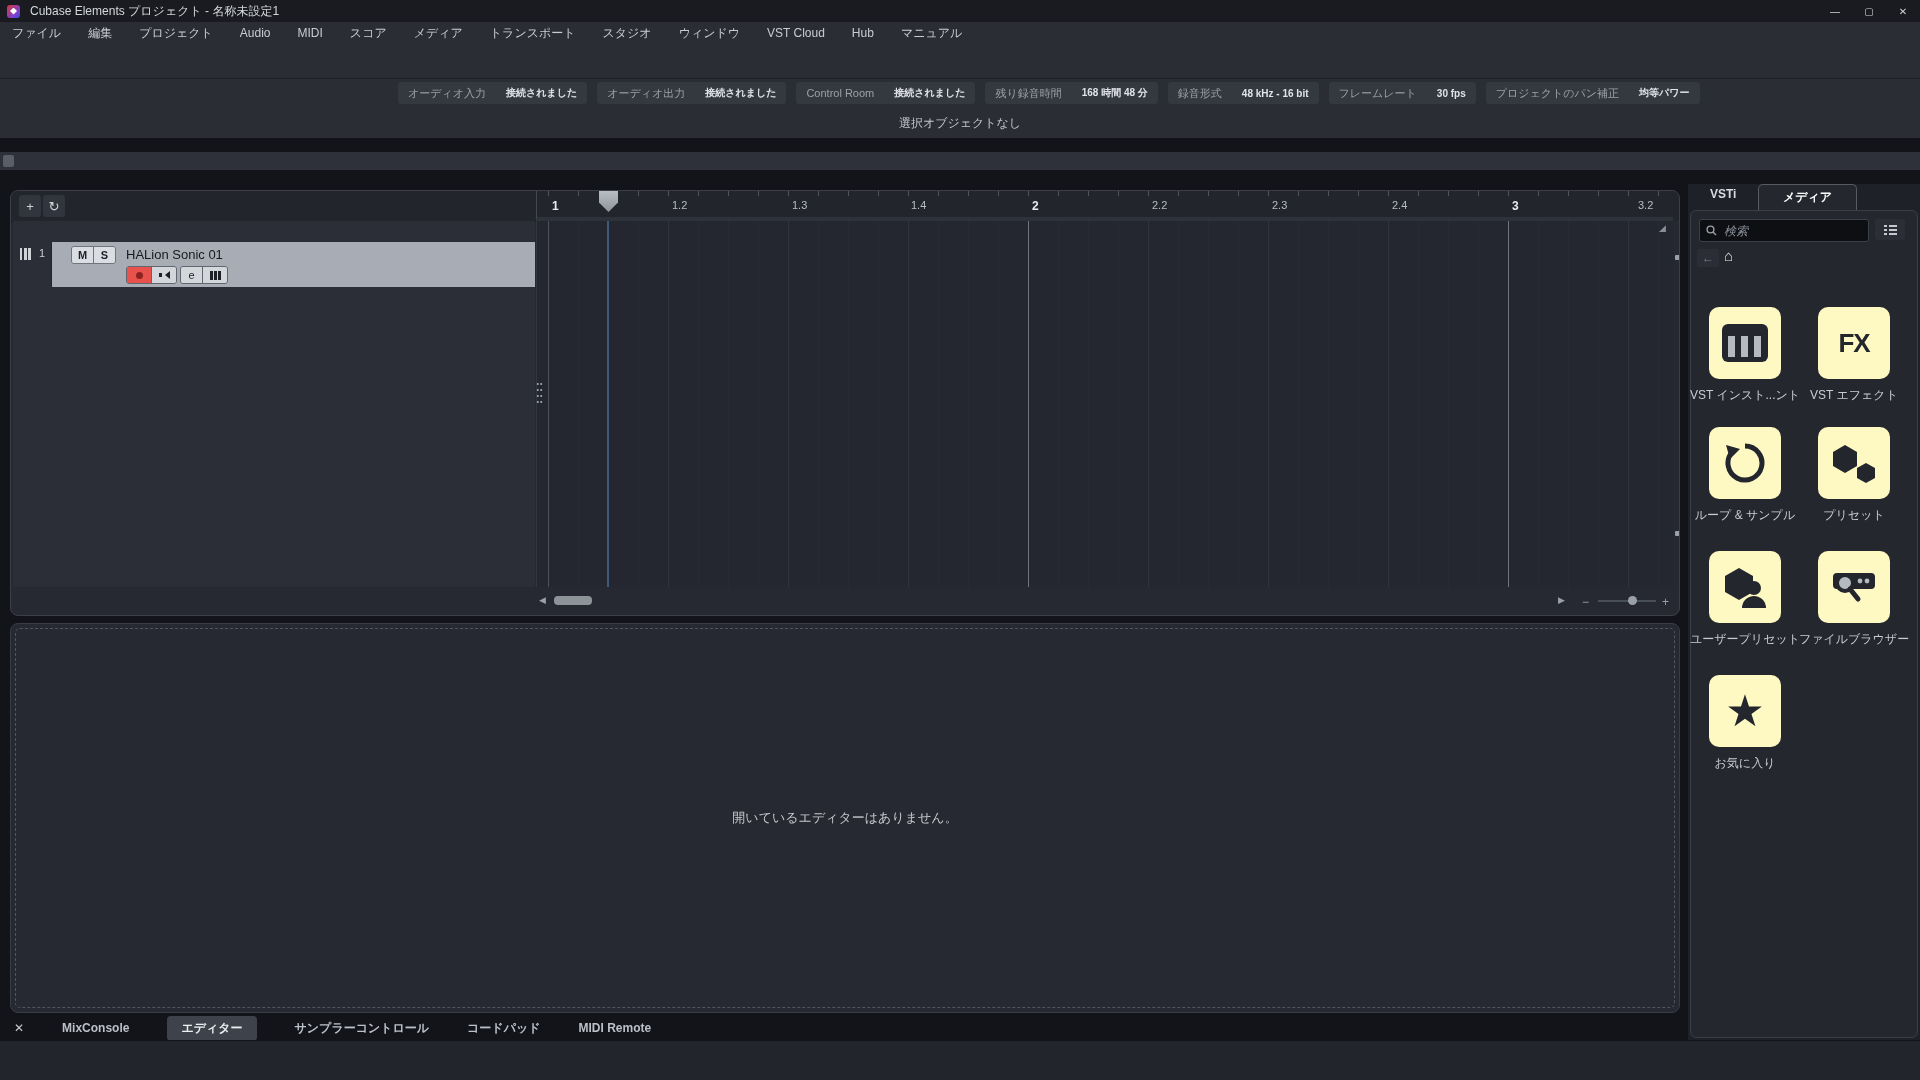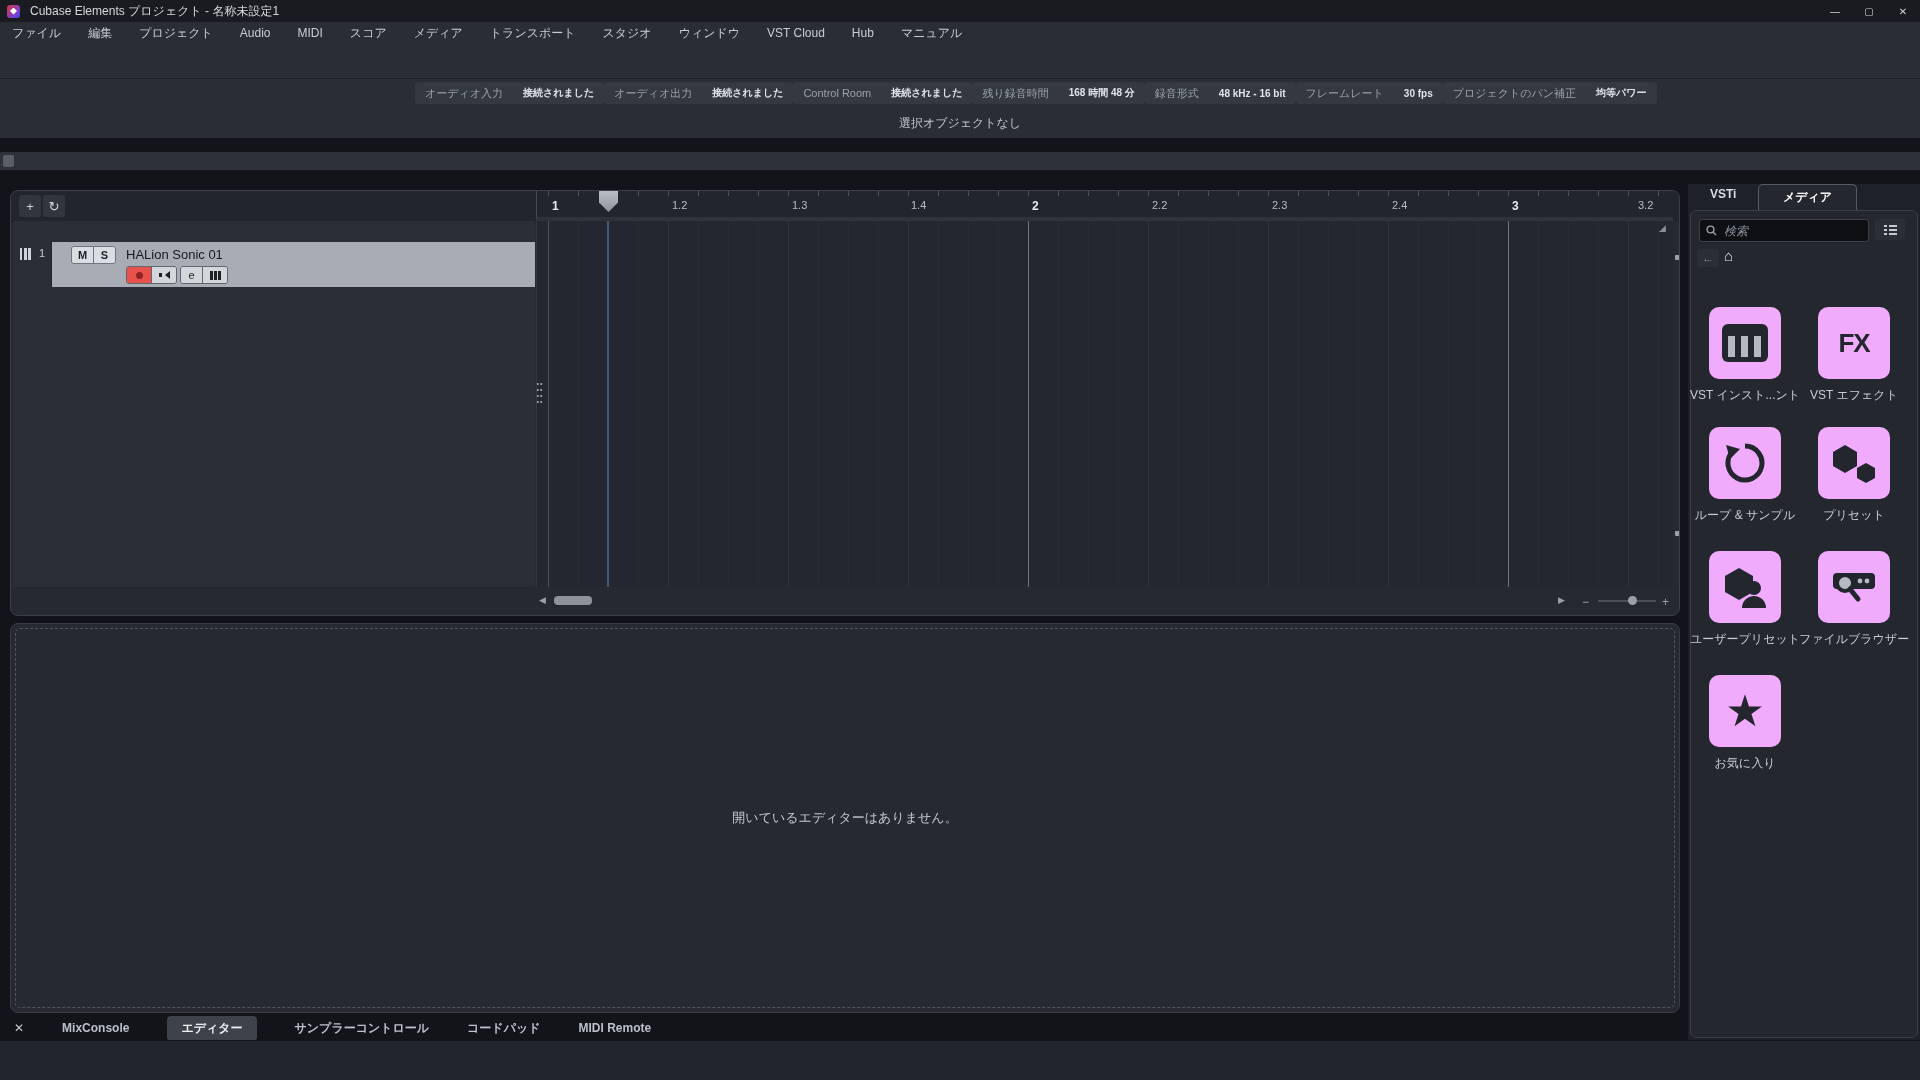--- a/index.html
+++ b/index.html
@@ -35,21 +35,21 @@
   .zbox{width:13px;height:10px;border:1.5px solid currentColor;position:relative;box-sizing:border-box}
   .zbox i{position:absolute;background:currentColor}
   .zl i{left:0;top:0;width:3px;height:100%}
   .zl2 i{left:0;top:0;width:5px;height:100%}
   .zb i{left:0;bottom:0;width:100%;height:3px}
   .zr i{right:0;top:0;width:5px;height:100%}
   
   .infoline{left:0;top:79px;width:1920px;height:29px;background:#2a2d34;border-bottom:1px solid #1d2026}
   .ilabel{font-size:11px;color:#9ba1a9;padding:0 10px;white-space:nowrap}
   .ivalue{font-size:10px;font-weight:bold;color:#e0e3e7;padding:0 10px;white-space:nowrap}
-  .infobar-row{position:absolute;top:3px;left:415px;display:flex;}
+  .infobar-row{position:absolute;top:3px;left:398px;display:flex;gap:10px}
   .iseg2{position:relative;height:22px;background:#34383f;border-radius:3px;display:flex;align-items:center}
   .statusline{left:0;top:108px;width:1920px;height:30px;background:#2a2d34;display:flex;align-items:center;justify-content:center}
   .statustext{font-size:12px;color:#c3c7cd}
   .thinstrip{left:0;top:152px;width:1920px;height:18px;background:#2e3139}
   .thinstrip .blk{position:absolute;left:3px;top:3px;width:11px;height:12px;background:#5a5e66;border-radius:2px}
   
   .pane{left:10px;top:190px;width:1670px;height:426px;background:#262932;border:1px solid #3c4046;border-radius:8px;box-sizing:border-box;overflow:hidden}
   .pane-top{position:absolute;left:0;top:0;width:1670px;height:30px;background:#22252c;border-bottom:1px solid #191b20}
   .htool{position:absolute;top:4px;width:22px;height:22px;display:flex;align-items:center;justify-content:center;background:#31353d;border-radius:3px;color:#cfd3d8;font-size:13px}
   .tracklist{position:absolute;left:2px;top:30px;width:522px;height:366px;background:#2b2e36}
@@ -120,21 +120,21 @@
   .listbtn{position:absolute;left:184px;top:8px;width:30px;height:21px;background:#2b2e36;border-radius:3px;display:flex;align-items:center;justify-content:center}
   .listglyph{width:13px;height:11px;background:
      linear-gradient(#c6cad0,#c6cad0) 0 1px/3px 2px no-repeat,
      linear-gradient(#c6cad0,#c6cad0) 5px 1px/8px 2px no-repeat,
      linear-gradient(#c6cad0,#c6cad0) 0 5px/3px 2px no-repeat,
      linear-gradient(#c6cad0,#c6cad0) 5px 5px/8px 2px no-repeat,
      linear-gradient(#c6cad0,#c6cad0) 0 9px/3px 2px no-repeat,
      linear-gradient(#c6cad0,#c6cad0) 5px 9px/8px 2px no-repeat}
   .navback{position:absolute;left:6px;top:38px;width:22px;height:18px;background:#2b2e36;border-radius:3px;color:#7c828a;font-size:12px;display:flex;align-items:center;justify-content:center}
   .navhome{position:absolute;left:33px;top:36px;color:#e2e5e9;font-size:15px}
-  .tile{position:absolute;width:72px;height:72px;background:#f0abfc;border-radius:10px;display:flex;align-items:center;justify-content:center}
+  .tile{position:absolute;width:72px;height:72px;background:#fef9c3;border-radius:10px;display:flex;align-items:center;justify-content:center}
   .tlabel{position:absolute;width:112px;text-align:center;font-size:12px;color:#c9cdd2;white-space:nowrap}
   .fxtext{font-size:26px;font-weight:900;color:#23262d;letter-spacing:-1px}
   .startext{font-size:44px;color:#23262d;line-height:44px}
   .pianotile{width:46px;height:38px;background:#23262d;border-radius:6px;position:relative}
   .pianotile i{position:absolute;bottom:5px;width:7px;height:21px;background:#b5b9c0}
   .svgicon{fill:#23262d;stroke:none}
 </style>
 </head>
 <body>
 

